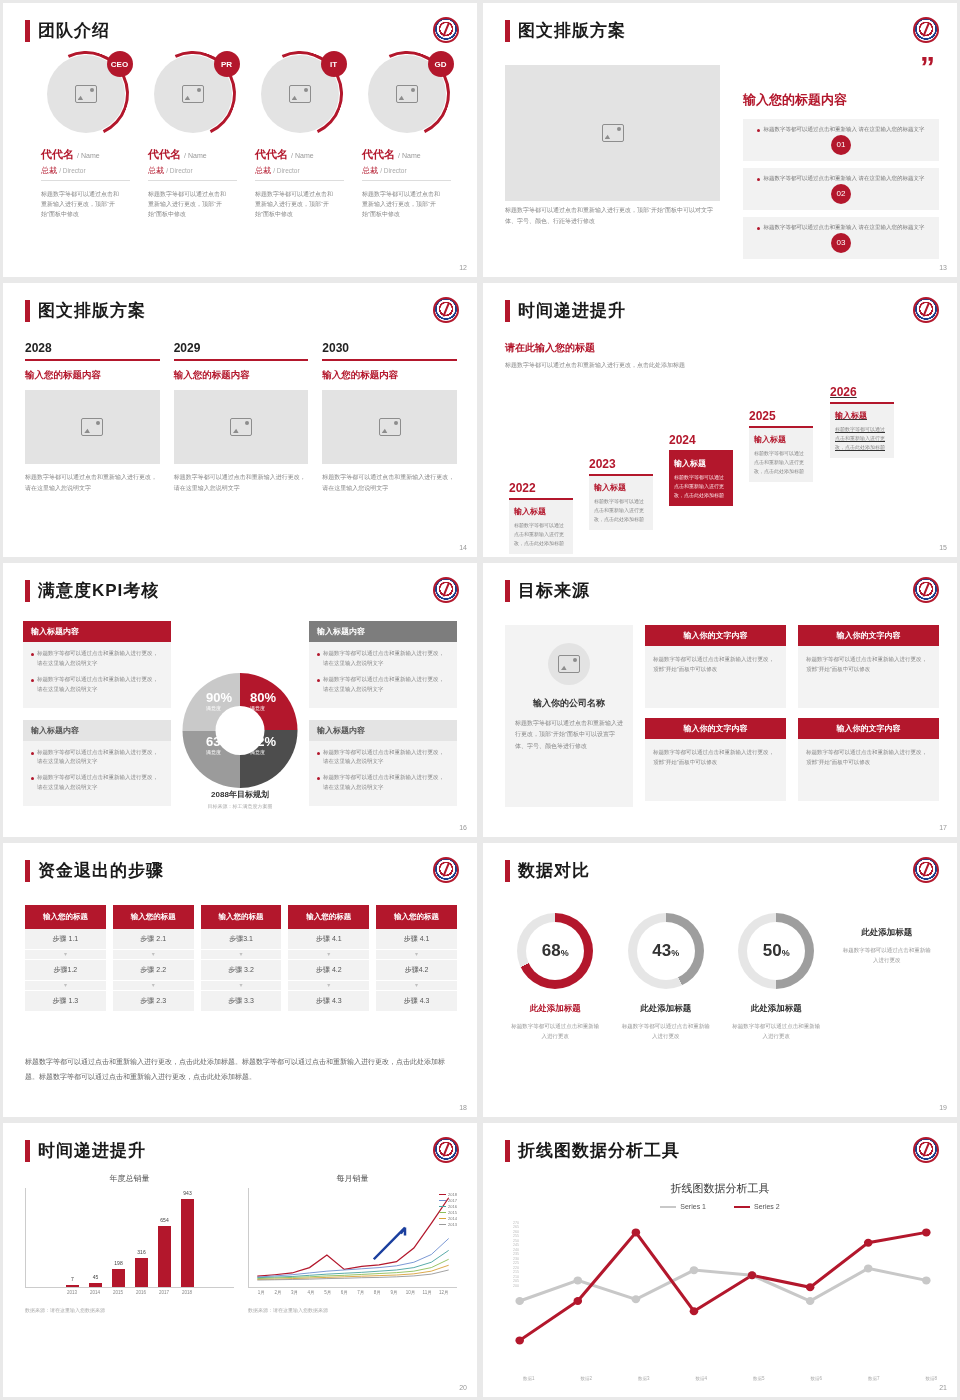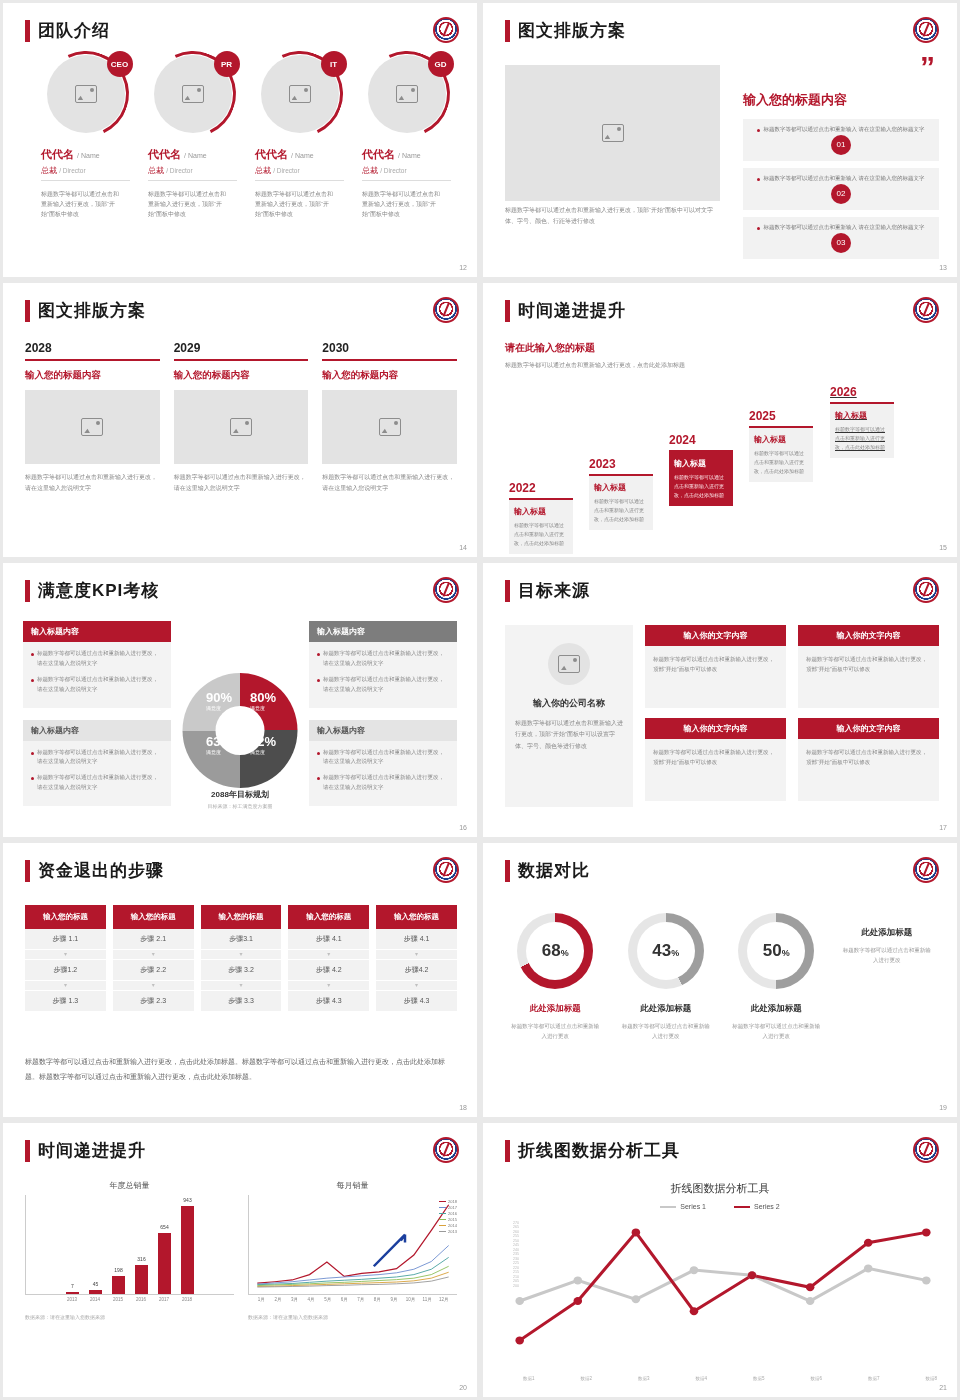--- a/index.html
+++ b/index.html
@@ -147,21 +147,21 @@
   .s19{position:absolute;left:20px;top:70px;right:18px;display:flex;gap:6px;}
   .s19 .col{flex:1;text-align:center;}
   .ringc{width:76px;height:76px;border-radius:50%;margin:0 auto;display:flex;align-items:center;justify-content:center;position:relative;}
   .ringc::after{content:"";position:absolute;inset:9px;border-radius:50%;background:#fff;}
   .ringc span{position:relative;z-index:2;font-size:17px;font-weight:bold;color:#333;}
   .ringc span i{font-style:normal;font-size:9px;}
   .s19 .cap{font-size:8.5px;font-weight:bold;margin-top:14px;}
   .s19 .tx{font-size:5.5px;color:#999;line-height:1.9;margin-top:6px;padding:0 6px;}
 
   
-  .s20{position:absolute;left:22px;top:57px;right:20px;display:flex;gap:14px;align-items:center;}
+  .s20{position:absolute;left:22px;top:50px;right:20px;display:flex;gap:14px;align-items:center;}
   .chart-box{flex:1;}
   .chart-title{font-size:8px;color:#555;text-align:center;margin-bottom:4px;}
   .bars{height:100px;display:flex;align-items:flex-end;gap:10px;justify-content:center;border-bottom:1px solid #ccc;border-left:1px solid #ccc;padding:0 6px;position:relative;}
   .bar{width:13px;background:#b3172c;position:relative;}
   .bar b{position:absolute;top:-9px;left:50%;transform:translateX(-50%);font-size:5px;color:#444;font-weight:normal;}
   .xlbls{display:flex;gap:10px;justify-content:center;padding:2px 6px;}
   .xlbls span{width:13px;font-size:4.5px;color:#888;text-align:center;}
   .src{font-size:5px;color:#aaa;margin-top:10px;}
   .linechart{height:100px;border-bottom:1px solid #ccc;border-left:1px solid #ccc;position:relative;}
   .legend-r{position:absolute;right:0;top:4px;font-size:4px;color:#777;}

